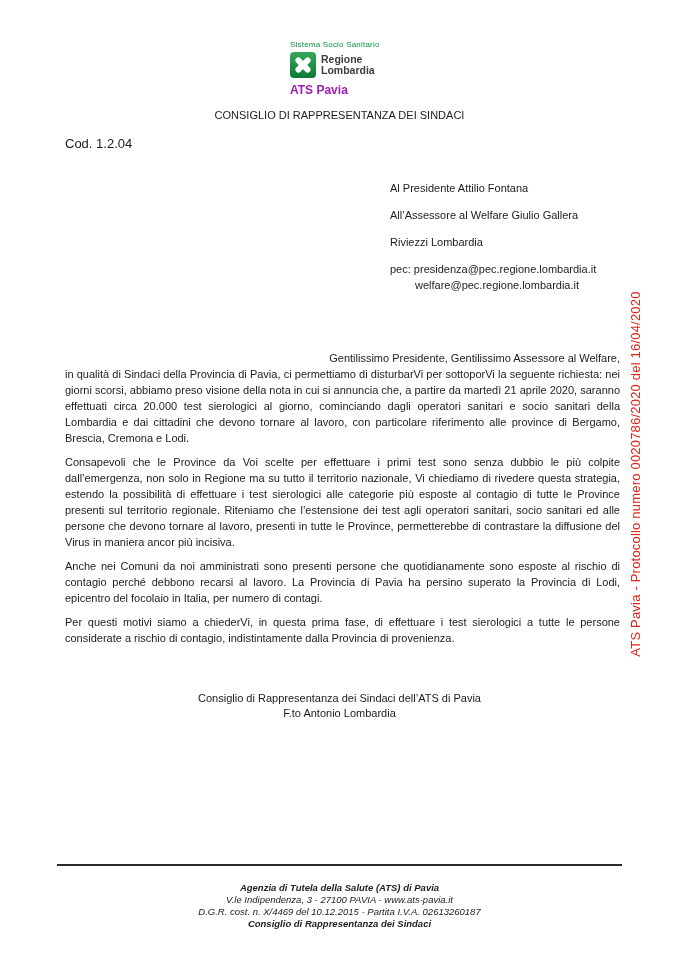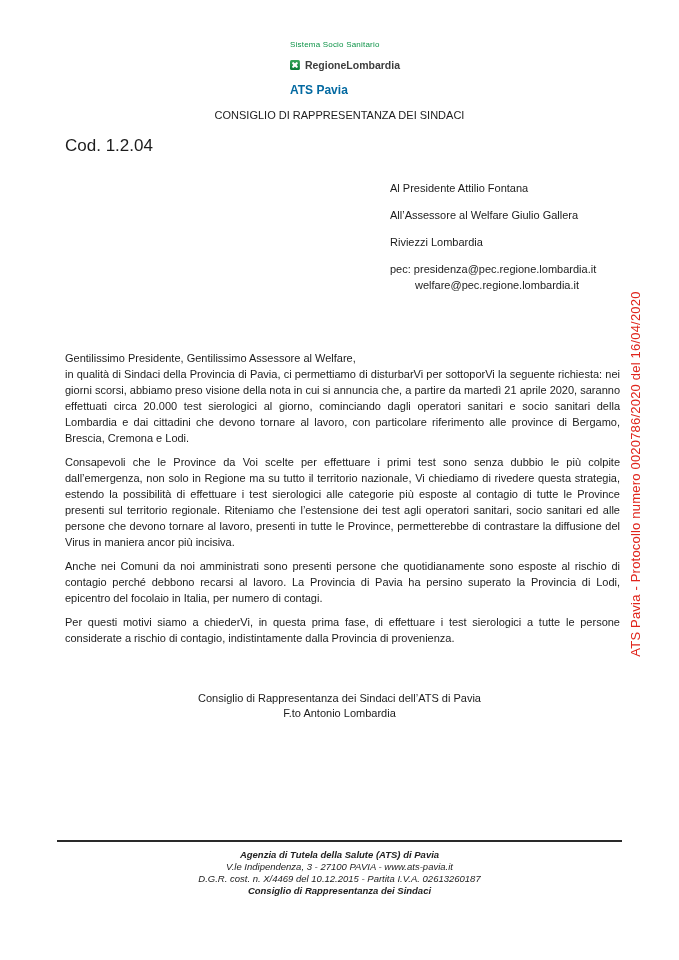--- a/index.html
+++ b/index.html
@@ -37,21 +37,21 @@
     align-items: center;
     gap: 5px;
   }
   .logo-square { display: block; }
   .logo-region {
     font-size: 10.5px;
     line-height: 11px;
     font-weight: 600;
     color: #3d3d3d;
     display: flex;
-    flex-direction: row;
+    flex-direction: column;
   }
   .logo-agency {
     margin-top: 5px;
     font-size: 12px;
     font-weight: 600;
     color: #0c9347;
     white-space: nowrap;
   }
 
   
@@ -59,21 +59,21 @@
     position: absolute;
     left: 0; top: 109px;
     width: 679px;
     text-align: center;
     font-size: 11px;
     color: #1c1c1c;
   }
   .doc-code {
     position: absolute;
     left: 65px; top: 136px;
-    font-size: 17px;
+    font-size: 13px;
   }
 
   
   .recipients {
     position: absolute;
     left: 390px; top: 180px;
     font-size: 11px;
     line-height: 16px;
   }
   .recipients .addr-line { margin-bottom: 11px; }
@@ -81,21 +81,21 @@
 
   
   .body-text {
     position: absolute;
     left: 65px; top: 350px;
     width: 555px;
     font-size: 11px;
     line-height: 16px;
     text-align: justify;
   }
-  .body-text .salutation { text-align: left; }
+  .body-text .salutation { text-align: right; }
   .body-text p { margin: 0 0 8px 0; }
   .body-text p.first { margin-top: 0; }
 
   
   .signature {
     position: absolute;
     left: 0; top: 691px;
     width: 679px;
     text-align: center;
     font-size: 11px;
@@ -114,24 +114,24 @@
     text-align: center;
     font-size: 13px;
     font-weight: 400;
     white-space: nowrap;
     letter-spacing: 0.2px;
   }
 
   
   .footer {
     position: absolute;
-    left: 57px; top: 840px;
+    left: 57px; top: 864px;
     width: 565px;
     border-top: 2px solid #2a2a2a;
-    padding-top: 7px;
+    padding-top: 16px;
     text-align: center;
     font-style: italic;
     font-size: 9.5px;
     line-height: 12px;
     color: #222;
   }
   .footer .bold { font-weight: 700; }
 </style>
 </head>
 <body>
@@ -152,21 +152,21 @@
         <g transform="rotate(45 13 13)" fill="#ffffff">
           <rect x="10.1" y="3.5" width="5.8" height="19" rx="2.9"></rect>
           <rect x="3.5" y="10.1" width="19" height="5.8" rx="2.9"></rect>
         </g>
       </svg>
       <div class="logo-region">
         <span>Regione</span>
         <span>Lombardia</span>
       </div>
     </div>
-    <div class="logo-agency" style="color: #0369a1;">ATS Pavia</div>
+    <div class="logo-agency" style="color: #a21caf;">ATS Pavia</div>
   </div>
 
   <div class="doc-title">CONSIGLIO DI RAPPRESENTANZA DEI SINDACI</div>
   <div class="doc-code">Cod. 1.2.04</div>
 
   <div class="recipients">
     <div class="addr-line">Al Presidente Attilio Fontana</div>
     <div class="addr-line">All’Assessore al Welfare Giulio Gallera</div>
     <div class="addr-line">Riviezzi Lombardia</div>
     <div>pec: presidenza@pec.regione.lombardia.it</div>

